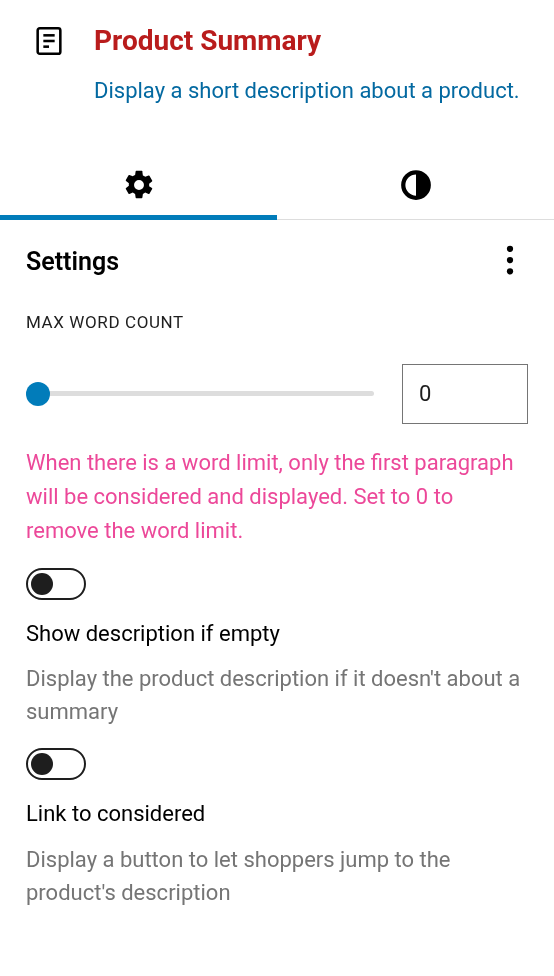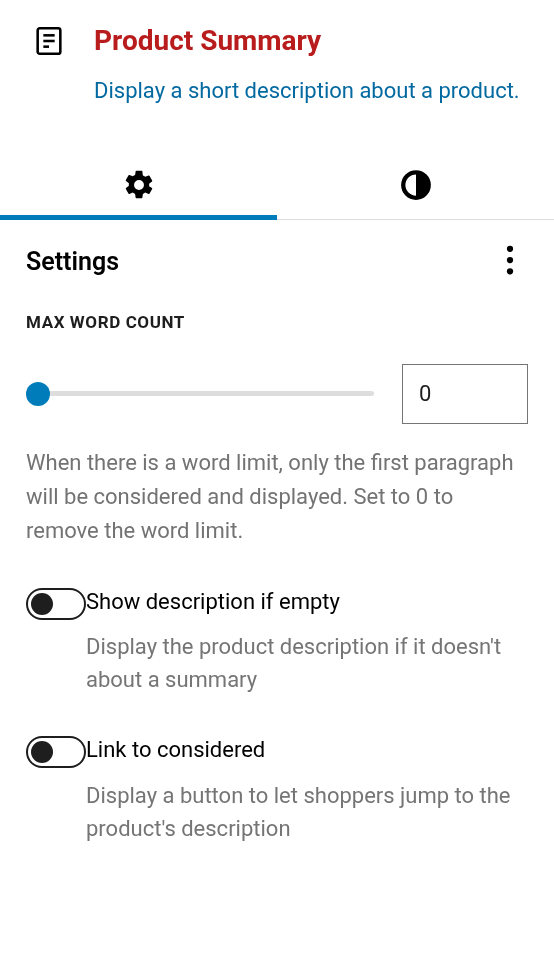--- a/index.html
+++ b/index.html
@@ -73,21 +73,21 @@
     display: flex;
     align-items: center;
     justify-content: center;
     cursor: pointer;
     background: none;
     border: none;
   }
   .field-label {
     text-transform: uppercase;
     font-size: 17px;
-    font-weight: 700;
+    font-weight: 400;
     letter-spacing: 0.6px;
     margin-top: 32px;
     color: #1e1e1e;
   }
   .slider-row {
     display: flex;
     align-items: center;
     gap: 28px;
     margin-top: 32px;
   }
@@ -119,26 +119,28 @@
     border: 1.5px solid #757575;
     font-size: 22px;
     padding: 0 16px;
     font-family: inherit;
     color: #1e1e1e;
     background: #fff;
   }
   .help-text {
     font-size: 22px;
     line-height: 1.55;
-    color: #737373;
+    color: #ec4899;
     margin-top: 22px;
   }
   .toggle-row {
     display: flex;
-    margin-top: 40px;
+    gap: 20px;
+    margin-top: 20px;
+    flex-direction: column;
   }
   .toggle {
     flex-shrink: 0;
     width: 60px;
     height: 32px;
     border-radius: 16px;
     border: 2px solid #1e1e1e;
     background: #fff;
     position: relative;
     cursor: pointer;

